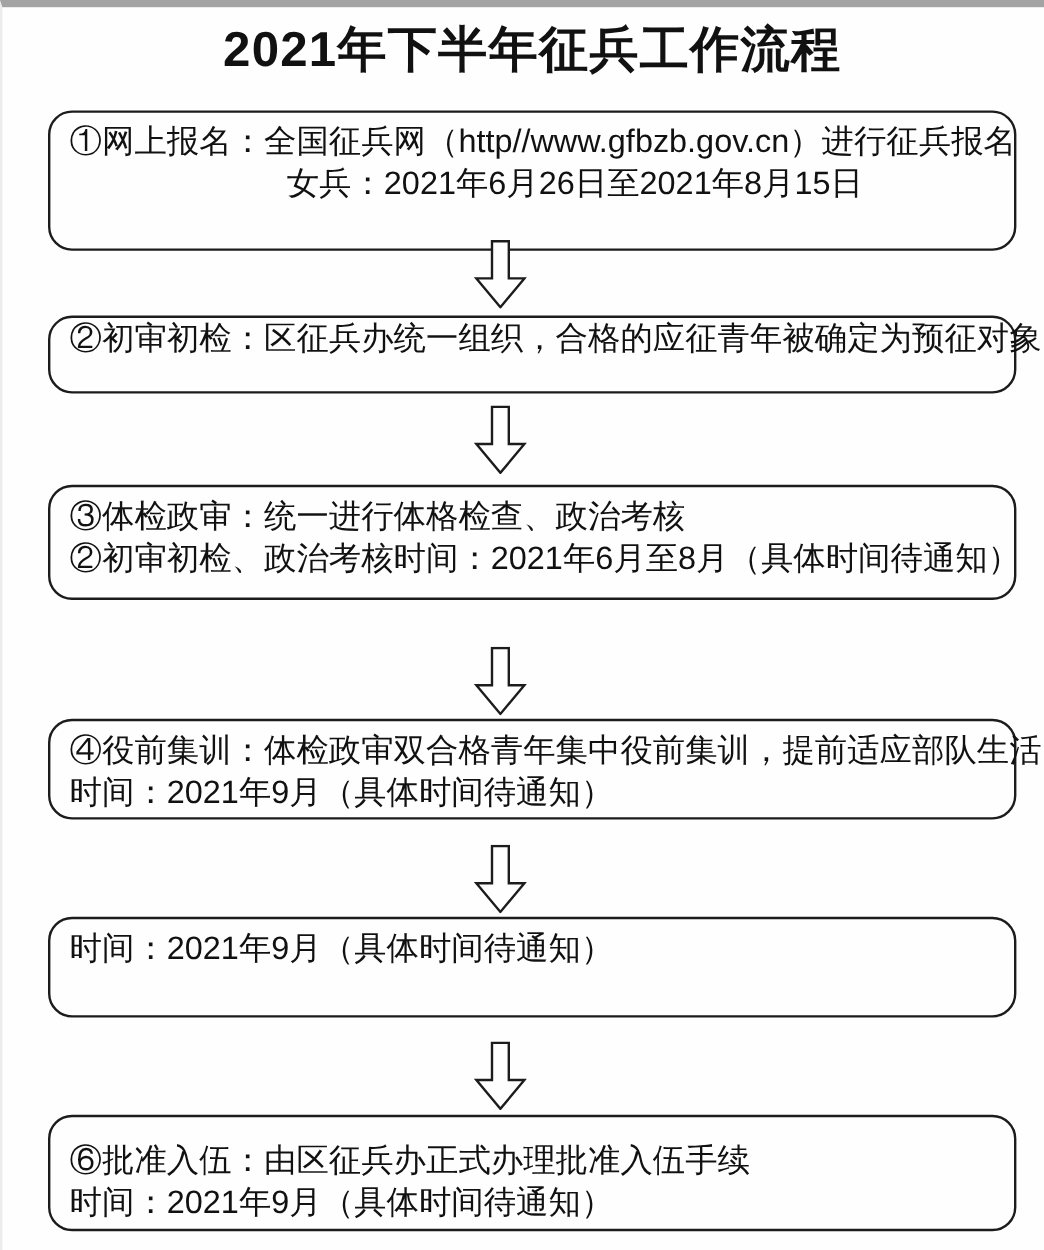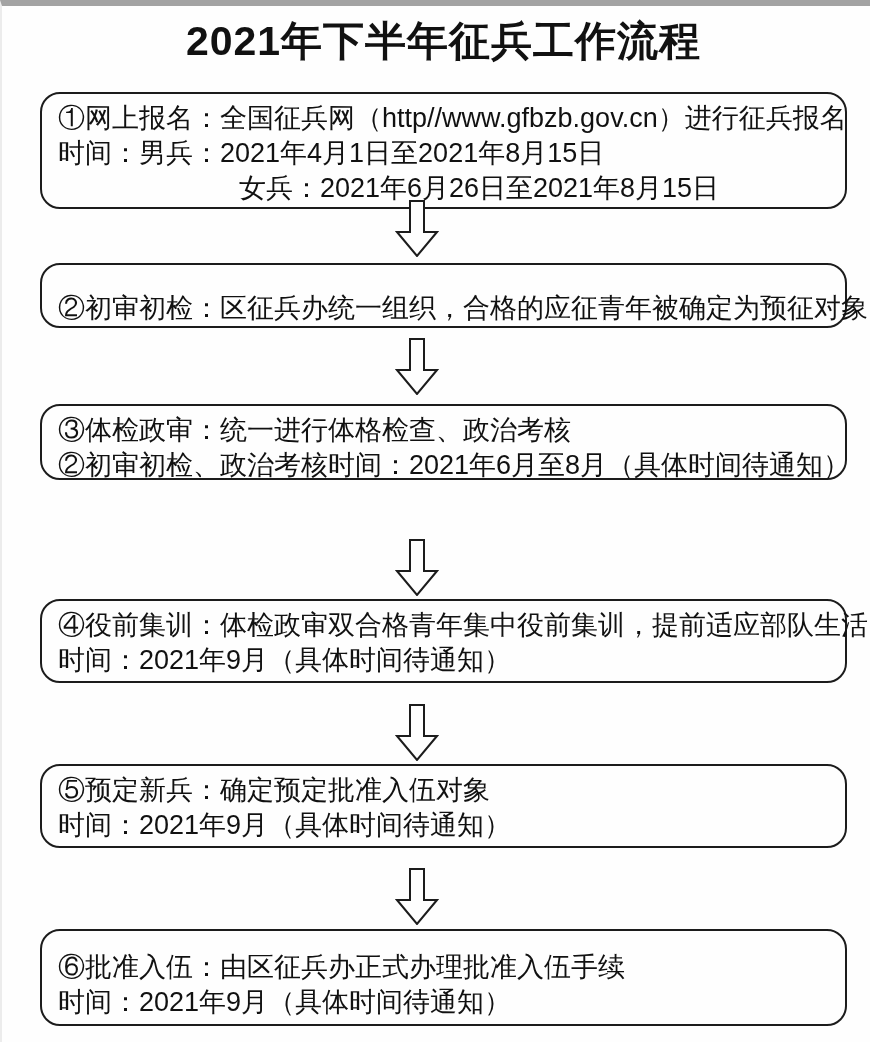--- a/index.html
+++ b/index.html
@@ -39,22 +39,22 @@
     border-radius: 20px;
     background: #fefefe;
     font-size: 27px;
     line-height: 35px;
     padding: 7px 14px 0 16px;
     white-space: nowrap;
   }
   .box .line { display: block; }
   .box .line.indented { padding-left: 69px; text-align: center; }
   .box1 { top: 86px;  height: 117px; }
-  .box2 { top: 257px; height: 65px; padding: 0 14px 0 16px; display: flex; align-items: flex-end; }
-  .box3 { top: 398px; height: 76px; }
+  .box2 { top: 257px; height: 65px; padding: 0 14px 0 16px; display: flex; align-items: flex-start; }
+  .box3 { top: 398px; height: 96px; }
   .box4 { top: 593px; height: 84px; }
   .box5 { top: 758px; height: 84px; }
   .box6 { top: 923px; height: 97px; padding-top: 19px; }
   .arrow {
     position: absolute;
     left: 393px;
     width: 44px;
     height: 57px;
   }
   .arrow1 { top: 194px; }
@@ -66,21 +66,20 @@
 </style>
 </head>
 <body>
 
 <div class="canvas">
 
   <div class="title">2021年下半年征兵工作流程</div>
 
   <div class="box box1">
     <span class="line">①网上报名：全国征兵网（http//www.gfbzb.gov.cn）进行征兵报名</span>
-    <span class="line">时间：男兵：2021年4月1日至2021年8月15日</span>
     <span class="line indented">女兵：2021年6月26日至2021年8月15日</span>
   </div>
 
   <div class="arrow arrow1">
     <svg viewBox="0 0 44 57">
       <polygon points="15,1 29,1 29,32 42,32 22,56 2,32 15,32" fill="#fefefe" stroke="#1c1c1c" stroke-width="2" stroke-linejoin="miter"></polygon>
     </svg>
   </div>
 
   <div class="box box2">
@@ -109,21 +108,20 @@
     <span class="line">时间：2021年9月（具体时间待通知）</span>
   </div>
 
   <div class="arrow arrow4">
     <svg viewBox="0 0 44 57">
       <polygon points="15,1 29,1 29,32 42,32 22,56 2,32 15,32" fill="#fefefe" stroke="#1c1c1c" stroke-width="2" stroke-linejoin="miter"></polygon>
     </svg>
   </div>
 
   <div class="box box5">
-    <span class="line">⑤预定新兵：确定预定批准入伍对象</span>
     <span class="line">时间：2021年9月（具体时间待通知）</span>
   </div>
 
   <div class="arrow arrow5">
     <svg viewBox="0 0 44 57">
       <polygon points="15,1 29,1 29,32 42,32 22,56 2,32 15,32" fill="#fefefe" stroke="#1c1c1c" stroke-width="2" stroke-linejoin="miter"></polygon>
     </svg>
   </div>
 
   <div class="box box6">

